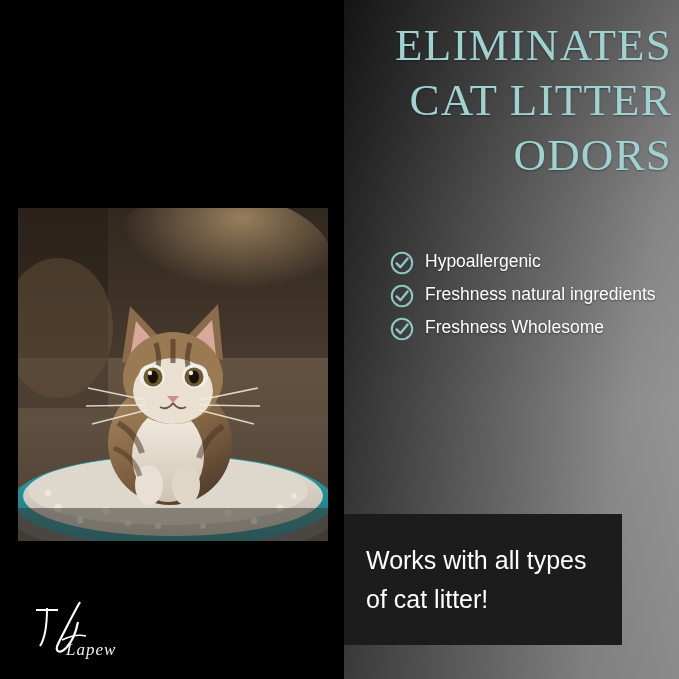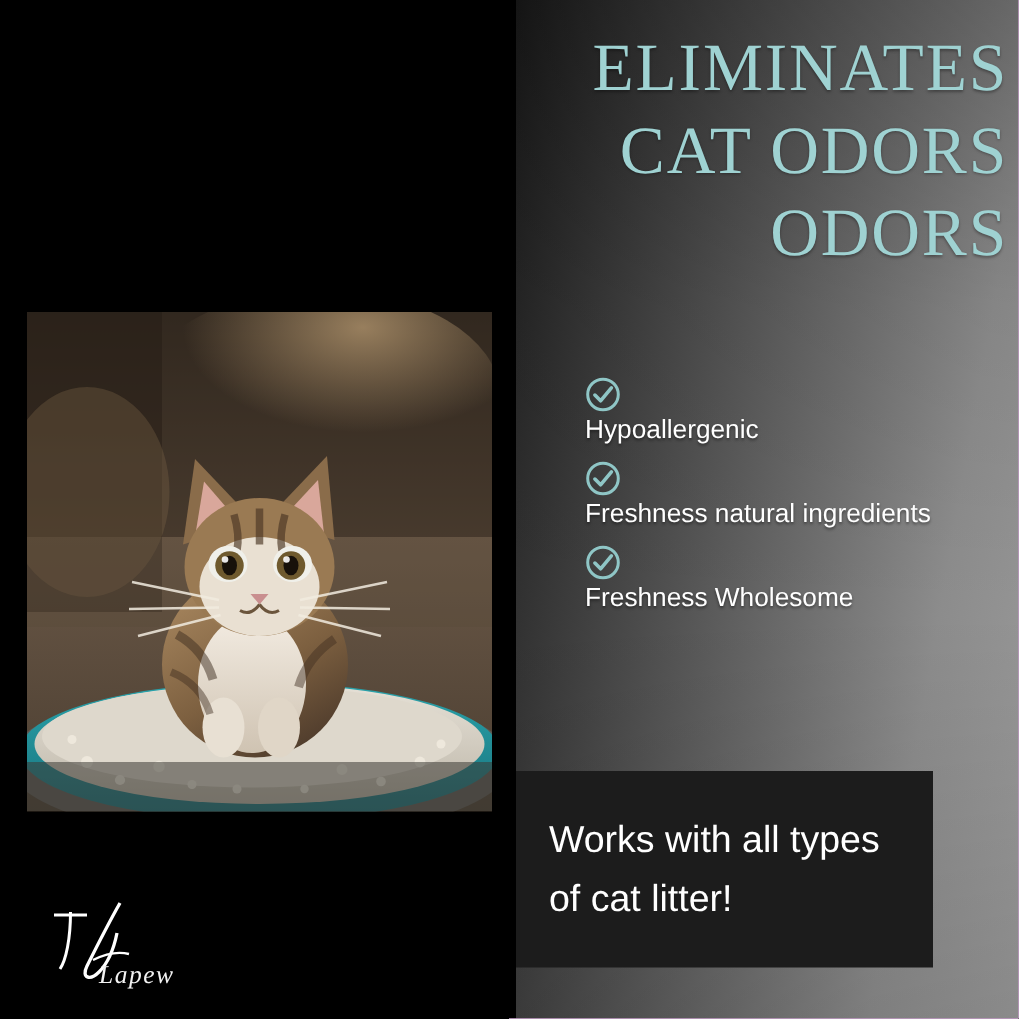--- a/index.html
+++ b/index.html
@@ -8,21 +8,21 @@
     background: #ffffff;
   }
   body {
     font-family: "Liberation Sans", sans-serif;
   }
   .ad {
     position: relative;
     width: 679px;
     height: 679px;
     overflow: hidden;
-    background: #a21caf;
+    background: #1d4ed8;
   }
   
   .bg-left {
     position: absolute;
     left: 0; top: 0;
     width: 344px; height: 679px;
     background: #000000;
   }
   .bg-right {
     position: absolute;
@@ -66,21 +66,20 @@
   .bullets {
     position: absolute;
     left: 390px;
     top: 250px;
     width: 280px;
   }
   .bullet-row {
     display: flex;
     align-items: flex-start;
     margin-bottom: 8px;
-    flex-direction: column;
   }
   .check {
     flex: 0 0 auto;
     width: 24px;
     height: 24px;
     margin-right: 11px;
     margin-top: 1px;
   }
   .bullet-text {
     color: #ffffff;
@@ -131,21 +130,21 @@
 <body>
 
 <div class="ad">
 
   <div class="bg-left"></div>
   <div class="bg-right"></div>
   <div class="bg-right-veil"></div>
 
   <div class="headline">
     <div>ELIMINATES</div>
-    <div>CAT ODORS</div>
+    <div>CAT LITTER</div>
     <div>ODORS</div>
   </div>
 
   <div class="photo">
     <svg width="310" height="333" viewBox="0 0 310 333" xmlns="http://www.w3.org/2000/svg">
       <defs>
         <linearGradient id="bgRoom" x1="0" y1="0" x2="0" y2="1">
           <stop offset="0%" stop-color="#3b3128"></stop>
           <stop offset="45%" stop-color="#6a5847"></stop>
           <stop offset="100%" stop-color="#4b3e31"></stop>

